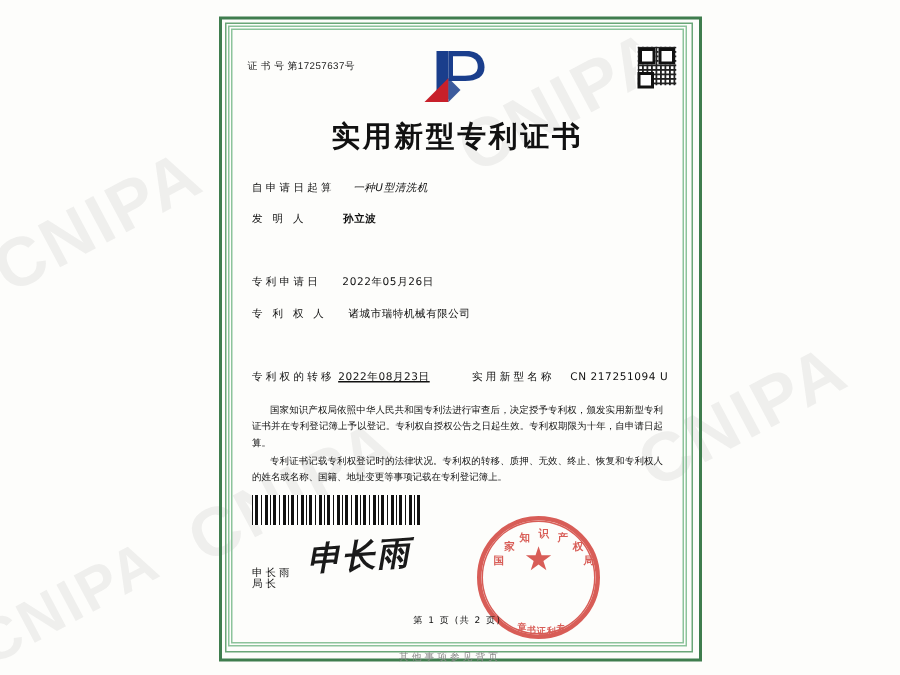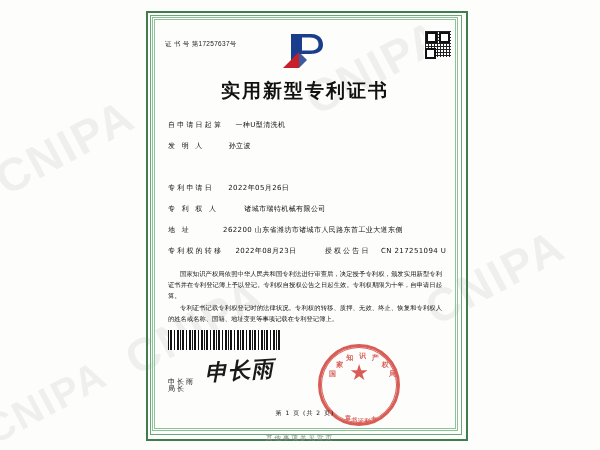--- a/index.html
+++ b/index.html
@@ -205,48 +205,44 @@
       <path d="M25 9.5 L33 9.5 C39 9.5 41.5 12.5 41.5 16.5 C41.5 20.5 38.5 22.5 33 22.5 L25 22.5 Z" fill="#fdfdfb"></path>
       <path d="M6 40 L22 24 L22 40 Z" fill="#c8202a"></path>
       <path d="M22 24 L22 40 L30 32 Z" fill="#1a3e8c" opacity="0.85"></path>
     </svg>
   </div>
 
   <div id="title">实用新型专利证书</div>
 
   <div class="field" style="left:168px;top:120px;">
     <span class="flabel">自申请日起算</span>
-    <span class="fvalue" style="margin-left:10px;">一种U型清洗机</span>
+    <span class="fvalue" style="margin-left:10px;font-style:italic;">一种U型清洗机</span>
   </div>
 
   <div class="field" style="left:168px;top:141px;">
     <span class="flabel">发 明 人</span>
-    <span class="fvalue" style="margin-left:22px;">孙立波</span>
+    <span class="fvalue" style="margin-left:22px;font-weight:bold;">孙立波</span>
   </div>
 
 
   <div class="field" style="left:168px;top:183px;">
     <span class="flabel">专利申请日</span>
     <span class="fvalue" style="margin-left:12px;">2022年05月26日</span>
   </div>
 
   <div class="field" style="left:168px;top:204px;">
     <span class="flabel">专 利 权 人</span>
-    <span class="fvalue" style="margin-left:24px;">诸城市瑞特机械有限公司</span>
-  </div>
-
-  <div class="field" style="left:168px;top:225px;">
-    <span class="flabel">地 址</span>
-    <span class="fvalue" style="margin-left:30px;">262200 山东省潍坊市诸城市人民路东首工业大道东侧</span>
-  </div>
+    <span class="fvalue" style="margin-left:12px;">诸城市瑞特机械有限公司</span>
+  </div>
+
 
   <div class="field" style="left:168px;top:246px;">
     <span class="flabel">专利权的转移</span>
-    <span class="fvalue" style="margin-left:10px;">2022年08月23日</span>
-    <span class="flabel" style="margin-left:26px;">授权公告日</span>
+    <span class="fvalue" style="text-decoration:underline;">2022年08月23日</span>
+    <span class="flabel" style="margin-left:26px;">实用新型名称</span>
     <span class="fvalue" style="margin-left:8px;">CN 217251094 U</span>
   </div>
 
   <div class="para" style="top:268px;">国家知识产权局依照中华人民共和国专利法进行审查后，决定授予专利权，颁发实用新型专利证书并在专利登记簿上予以登记。专利权自授权公告之日起生效。专利权期限为十年，自申请日起算。</div>
   <div class="para" style="top:302px;">专利证书记载专利权登记时的法律状况。专利权的转移、质押、无效、终止、恢复和专利权人的姓名或名称、国籍、地址变更等事项记载在专利登记簿上。</div>
 
   <div id="barcode"></div>
 
   <div id="dir-label">局长</div>
   <div id="dir-name">申长雨</div>

